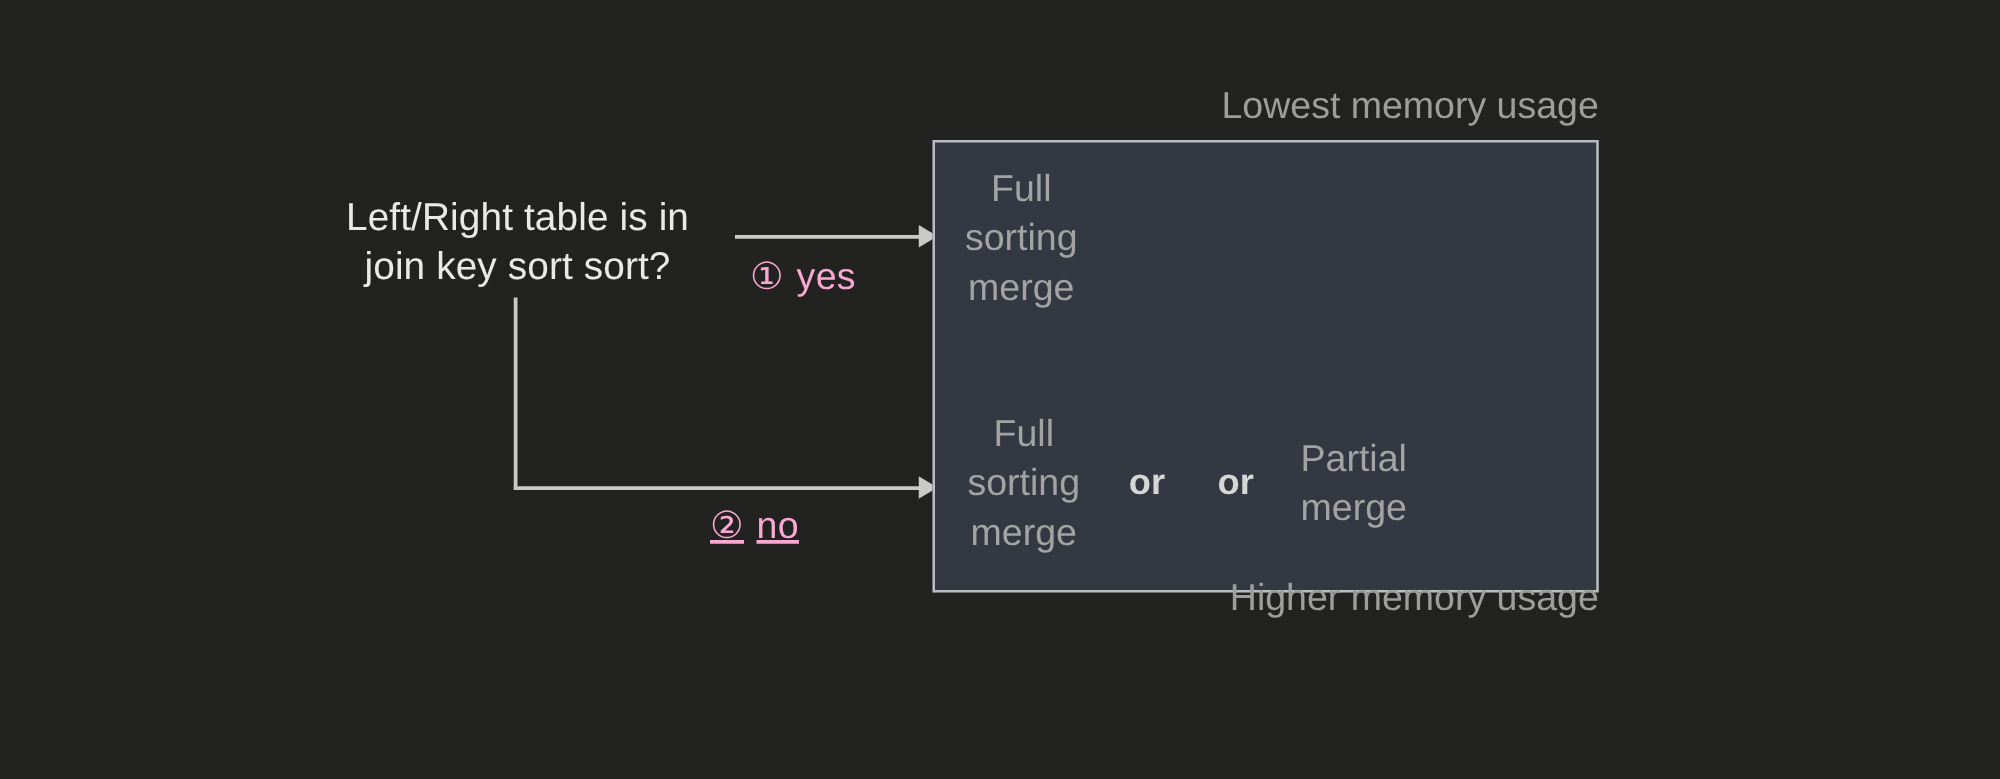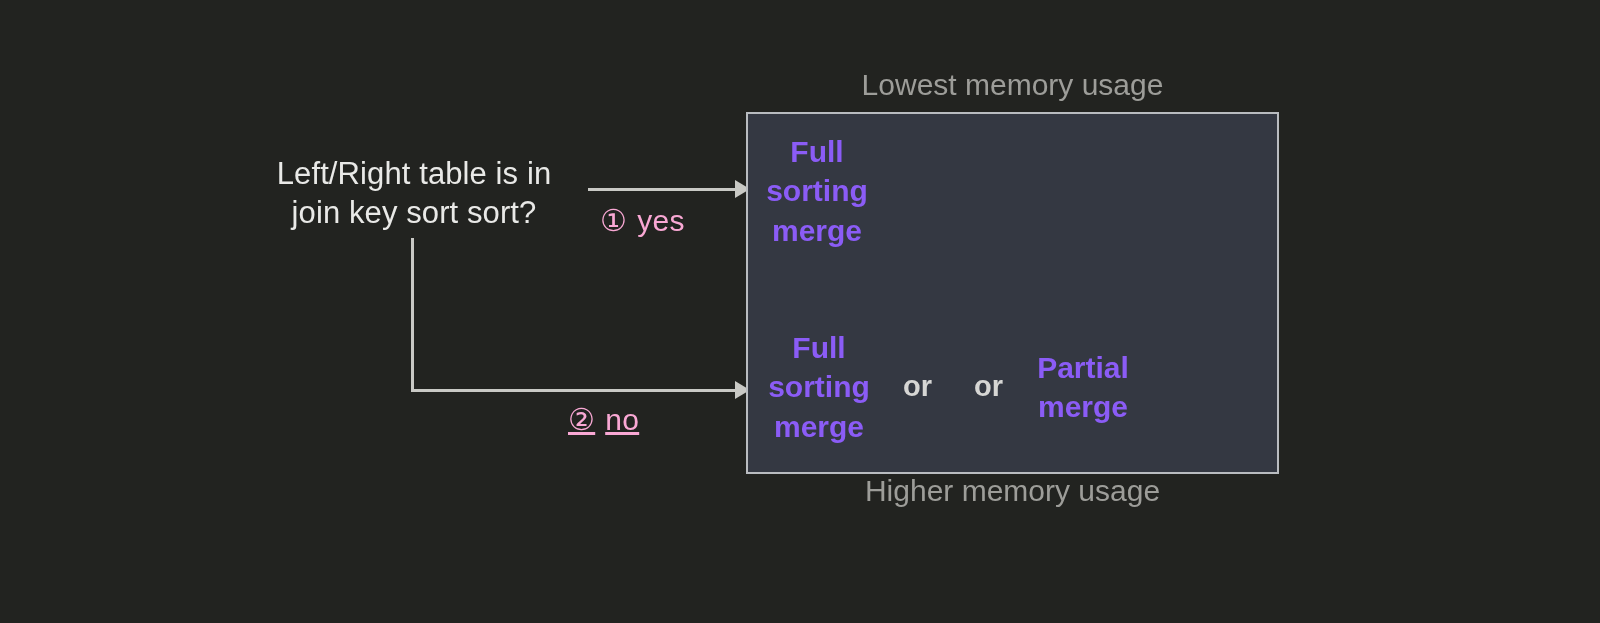--- a/index.html
+++ b/index.html
@@ -80,40 +80,40 @@
     background: #343842;
     border: 2px solid #b9bcc0;
     box-sizing: border-box;
   }
 
   
   .box-caption {
     position: absolute;
     width: 533px;
     left: 746px;
-    text-align: center;
+    text-align: right;
     color: #9d9d99;
     font-size: 30px;
     white-space: nowrap;
   }
   #lowest-memory-label { top: 68px; }
-  #higher-memory-label { top: 474px; }
+  #higher-memory-label { top: 462px; }
 
   
   .option-row {
     position: absolute;
     display: flex;
     align-items: center;
   }
   #option-row-top    { left: 756px; top: 132px; }
   #option-row-bottom { left: 756px; top: 328px; width: 515px; }
 
   .option {
-    color: #8b5cf6;
-    font-weight: bold;
+    color: #a3a3a3;
+    font-weight: normal;
     font-size: 30px;
     line-height: 1.31;
     text-align: center;
     white-space: nowrap;
   }
   .option .oline { display: block; }
 
   .or-sep {
     color: #d6d6d4;
     font-size: 29px;

